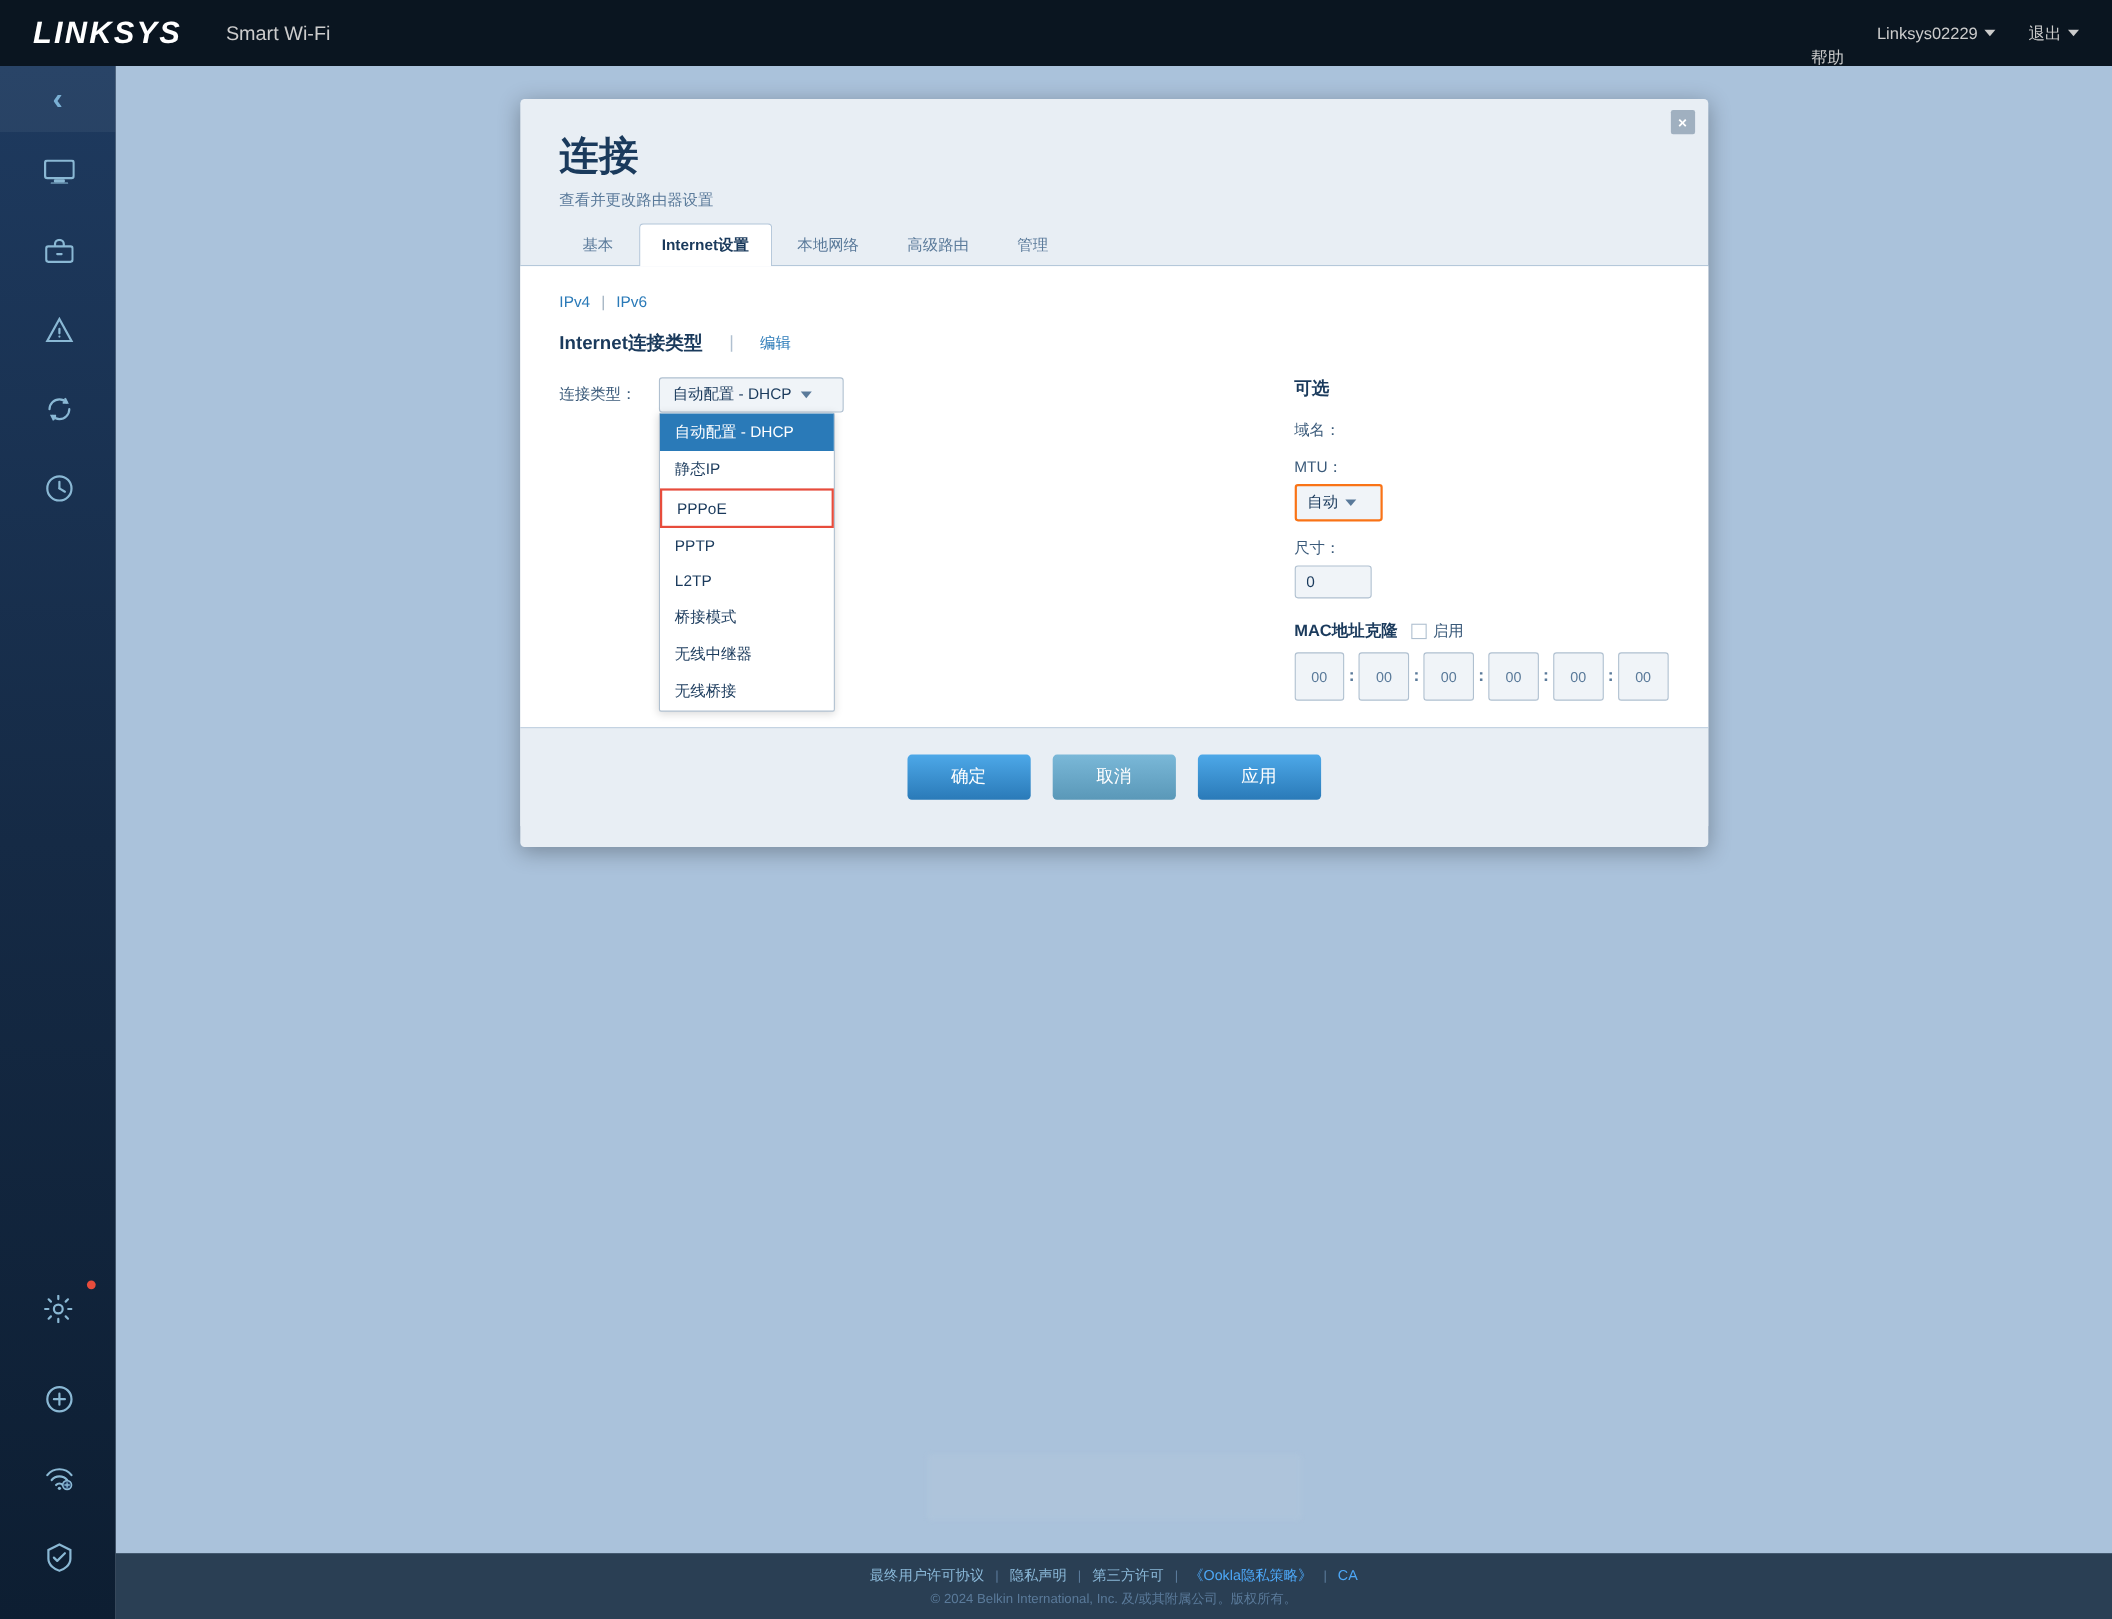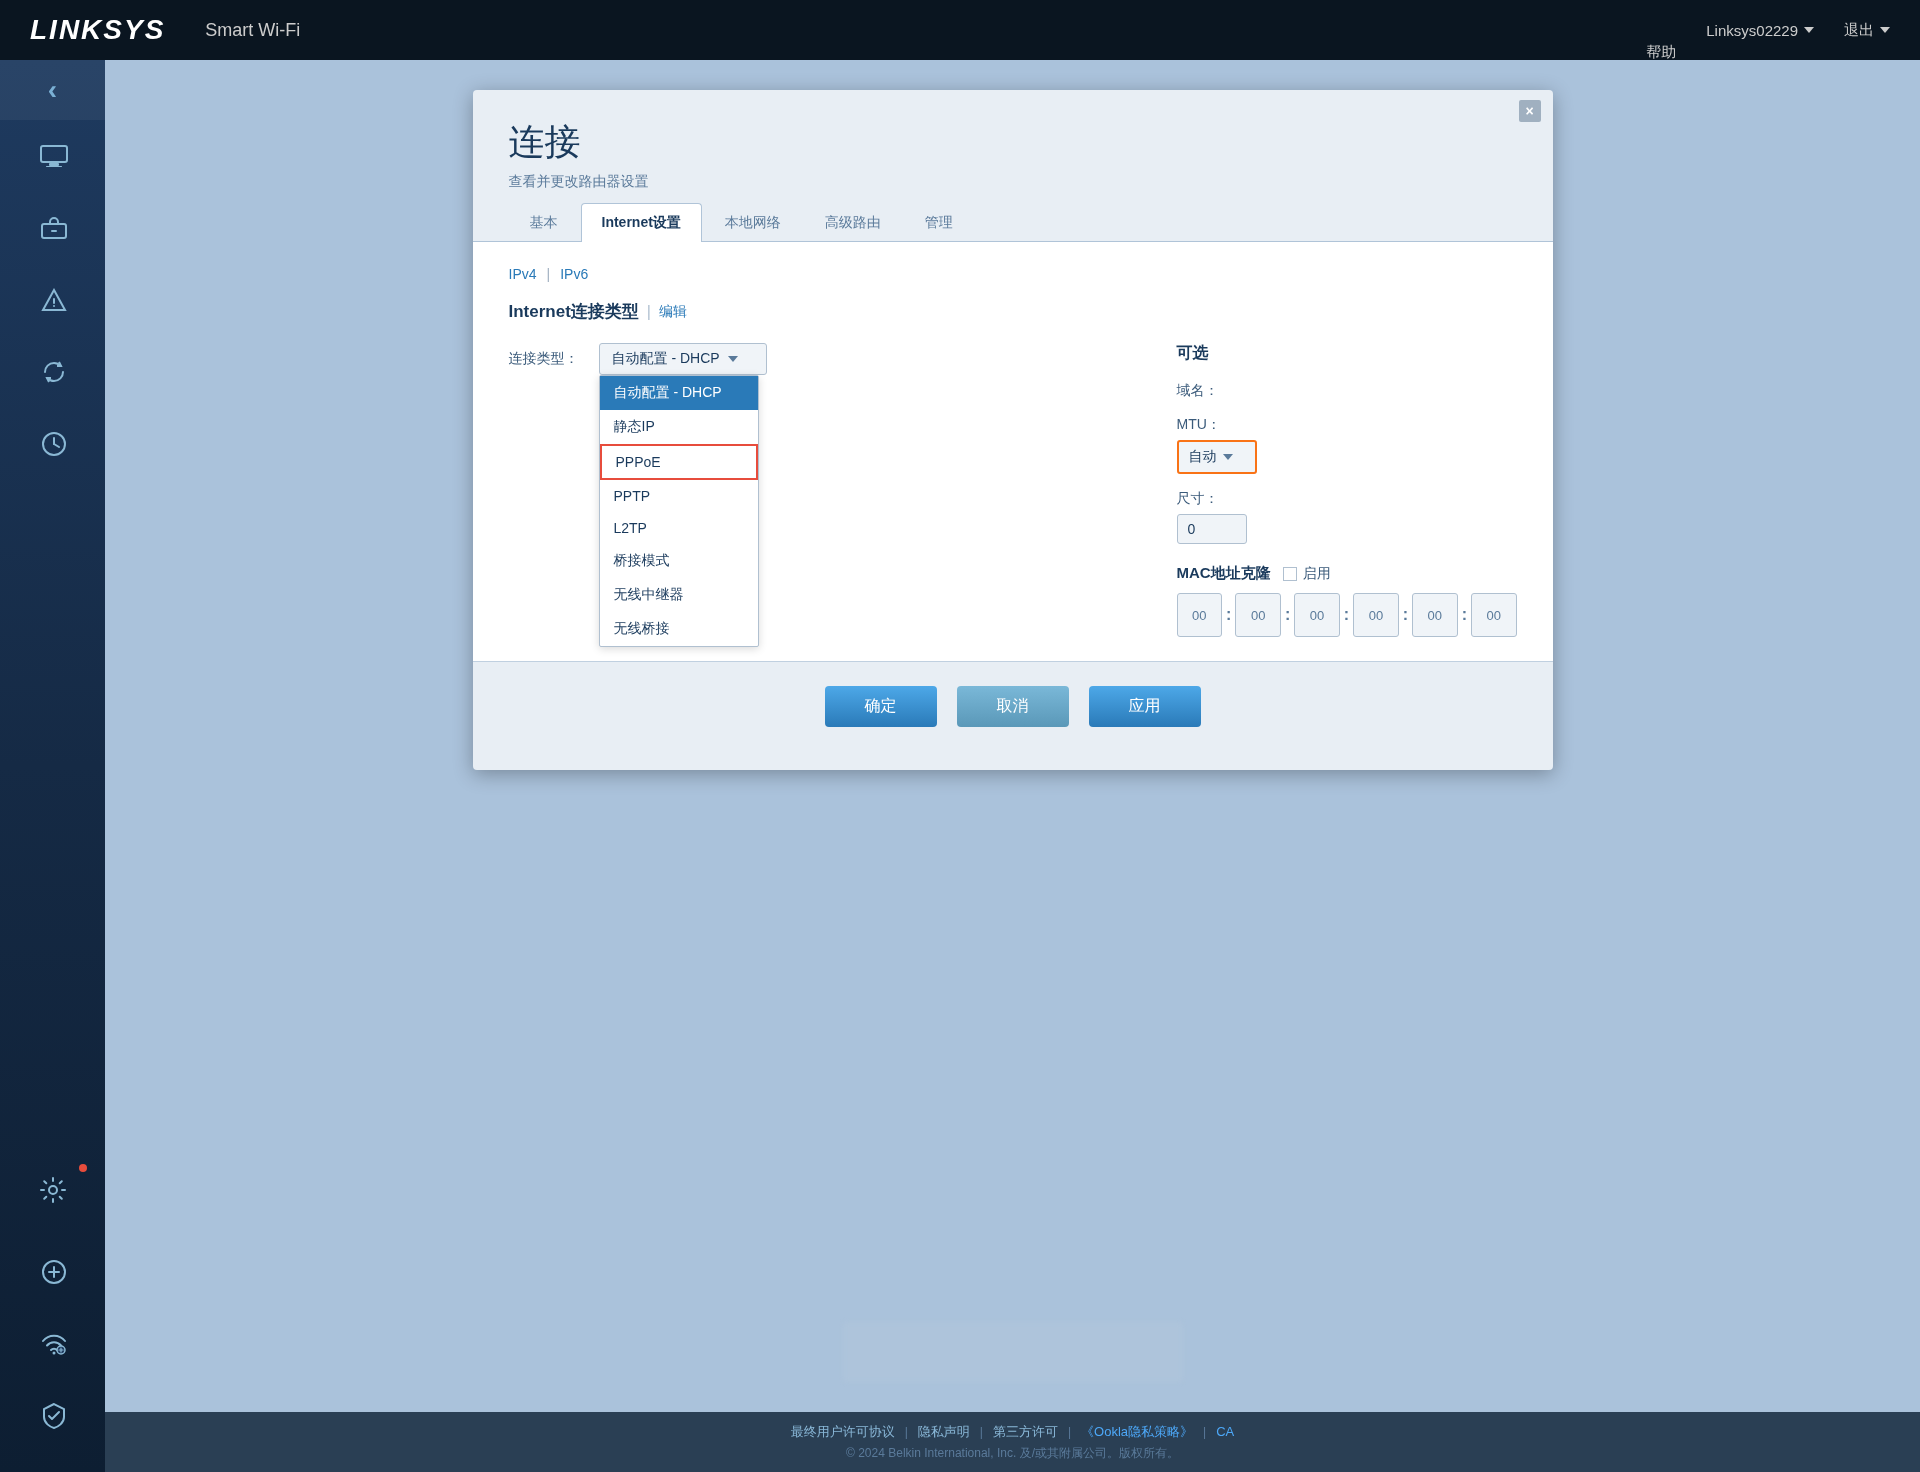--- a/index.html
+++ b/index.html
@@ -191,21 +191,21 @@
       color: white;
       font-size: 14px;
       font-weight: bold;
     }
     .dialog-header {
       padding: 28px 36px 12px;
     }
     .dialog-title {
       font-size: 36px;
       color: #1a3a5c;
-      font-weight: 400;
+      font-weight: 700;
       margin-bottom: 6px;
     }
     .dialog-subtitle {
       font-size: 14px;
       color: #5a7a9a;
     }
 
     
     .tabs {
       display: flex;
@@ -254,21 +254,21 @@
     .sub-nav-divider {
       color: #a0b0c0;
       margin: 0 10px;
       font-size: 14px;
     }
 
     
     .section-header {
       display: flex;
       align-items: center;
-      gap: 4px;
+      gap: 20px;
       margin-bottom: 20px;
       text-align: center;
     }
     .section-title {
       font-size: 17px;
       color: #1a3a5c;
       font-weight: bold;
     }
     .section-divider {
       color: #b0c0d0;

